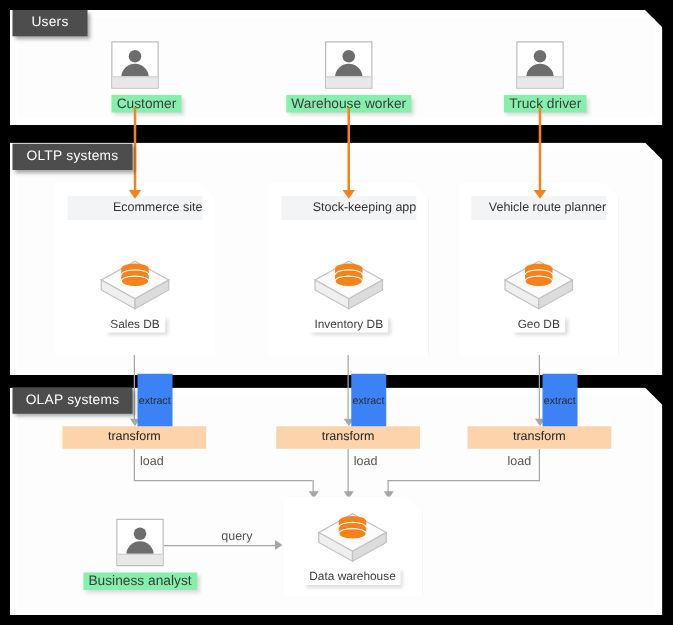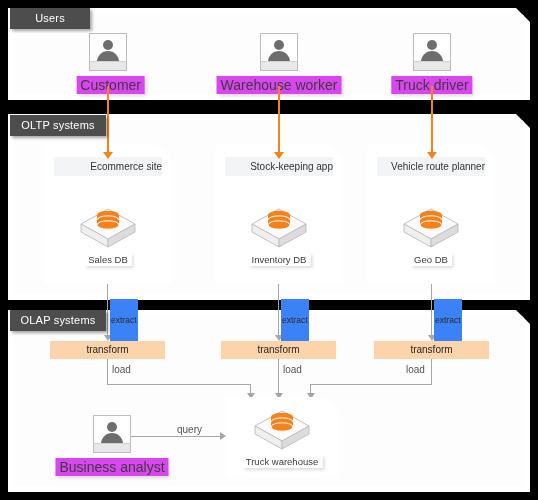--- a/index.html
+++ b/index.html
@@ -93,24 +93,24 @@
     left: 0;
     right: 0;
     bottom: 0;
     height: 8px;
     background: #e8e8e8;
     border-top: 1px solid #d2d2d2;
   }
   .actor-label {
     position: relative;
     margin-top: 5px;
-    font-size: 14px;
+    font-size: 11px;
     color: #3c3c3c;
     white-space: nowrap;
-    background: #d946ef;
+    background: #86efac;
     box-shadow: 2px 2px 3px rgba(0,0,0,0.14);
     padding: 1px 4px;
     display: inline-block;
     left: 50%;
     transform: translateX(-50%);
   }
 
   
   .appcard {
     position: absolute;
@@ -236,21 +236,21 @@
   }
 </style>
 </head>
 <body>
 
 <div id="canvas">
 
   <div class="panel notch-tr" style="left:8px; top:8px; width:522px; height:92px;">
     <div class="panel-inner"></div>
   </div>
-  <div class="tab" style="left:10px; top:8px; width:80px;">
+  <div class="tab" style="left:10px; top:8px; width:60px;">
     <span>Users</span>
   </div>
 
   <div class="actor" style="left:71px; top:33px;">
     <div class="actor-icon">
       <div class="actor-head"></div>
       <div class="actor-body"></div>
       <div class="actor-base"></div>
     </div>
     <div style="text-align:center;">
@@ -403,21 +403,21 @@
     <svg width="60" height="50" viewBox="0 0 60 50">
       <polygon points="30,6 57,21 30,36 3,21" fill="#fbfbfb" stroke="#c2c2c2" stroke-width="1"></polygon>
       <polygon points="3,21 30,36 30,44 3,29" fill="#efefef" stroke="#c2c2c2" stroke-width="1"></polygon>
       <polygon points="57,21 30,36 30,44 57,29" fill="#dcdcdc" stroke="#c2c2c2" stroke-width="1"></polygon>
       <ellipse cx="30" cy="12" rx="11" ry="4.2" fill="#f7821b"></ellipse>
       <rect x="19" y="12" width="22" height="5" fill="#f7821b"></rect>
       <ellipse cx="30" cy="17" rx="11" ry="4.2" fill="#f7821b" stroke="#ffffff" stroke-width="1"></ellipse>
       <rect x="19" y="17" width="22" height="5" fill="#f7821b"></rect>
       <ellipse cx="30" cy="22" rx="11" ry="4.2" fill="#f7821b" stroke="#ffffff" stroke-width="1"></ellipse>
     </svg>
-    <span class="db-label">Truck warehouse</span>
+    <span class="db-label">Data warehouse</span>
   </div>
 
   <div class="actor" style="left:75px; top:415px;">
     <div class="actor-icon">
       <div class="actor-head"></div>
       <div class="actor-body"></div>
       <div class="actor-base"></div>
     </div>
     <div style="text-align:center;">
       <span class="actor-label">Business analyst</span>

